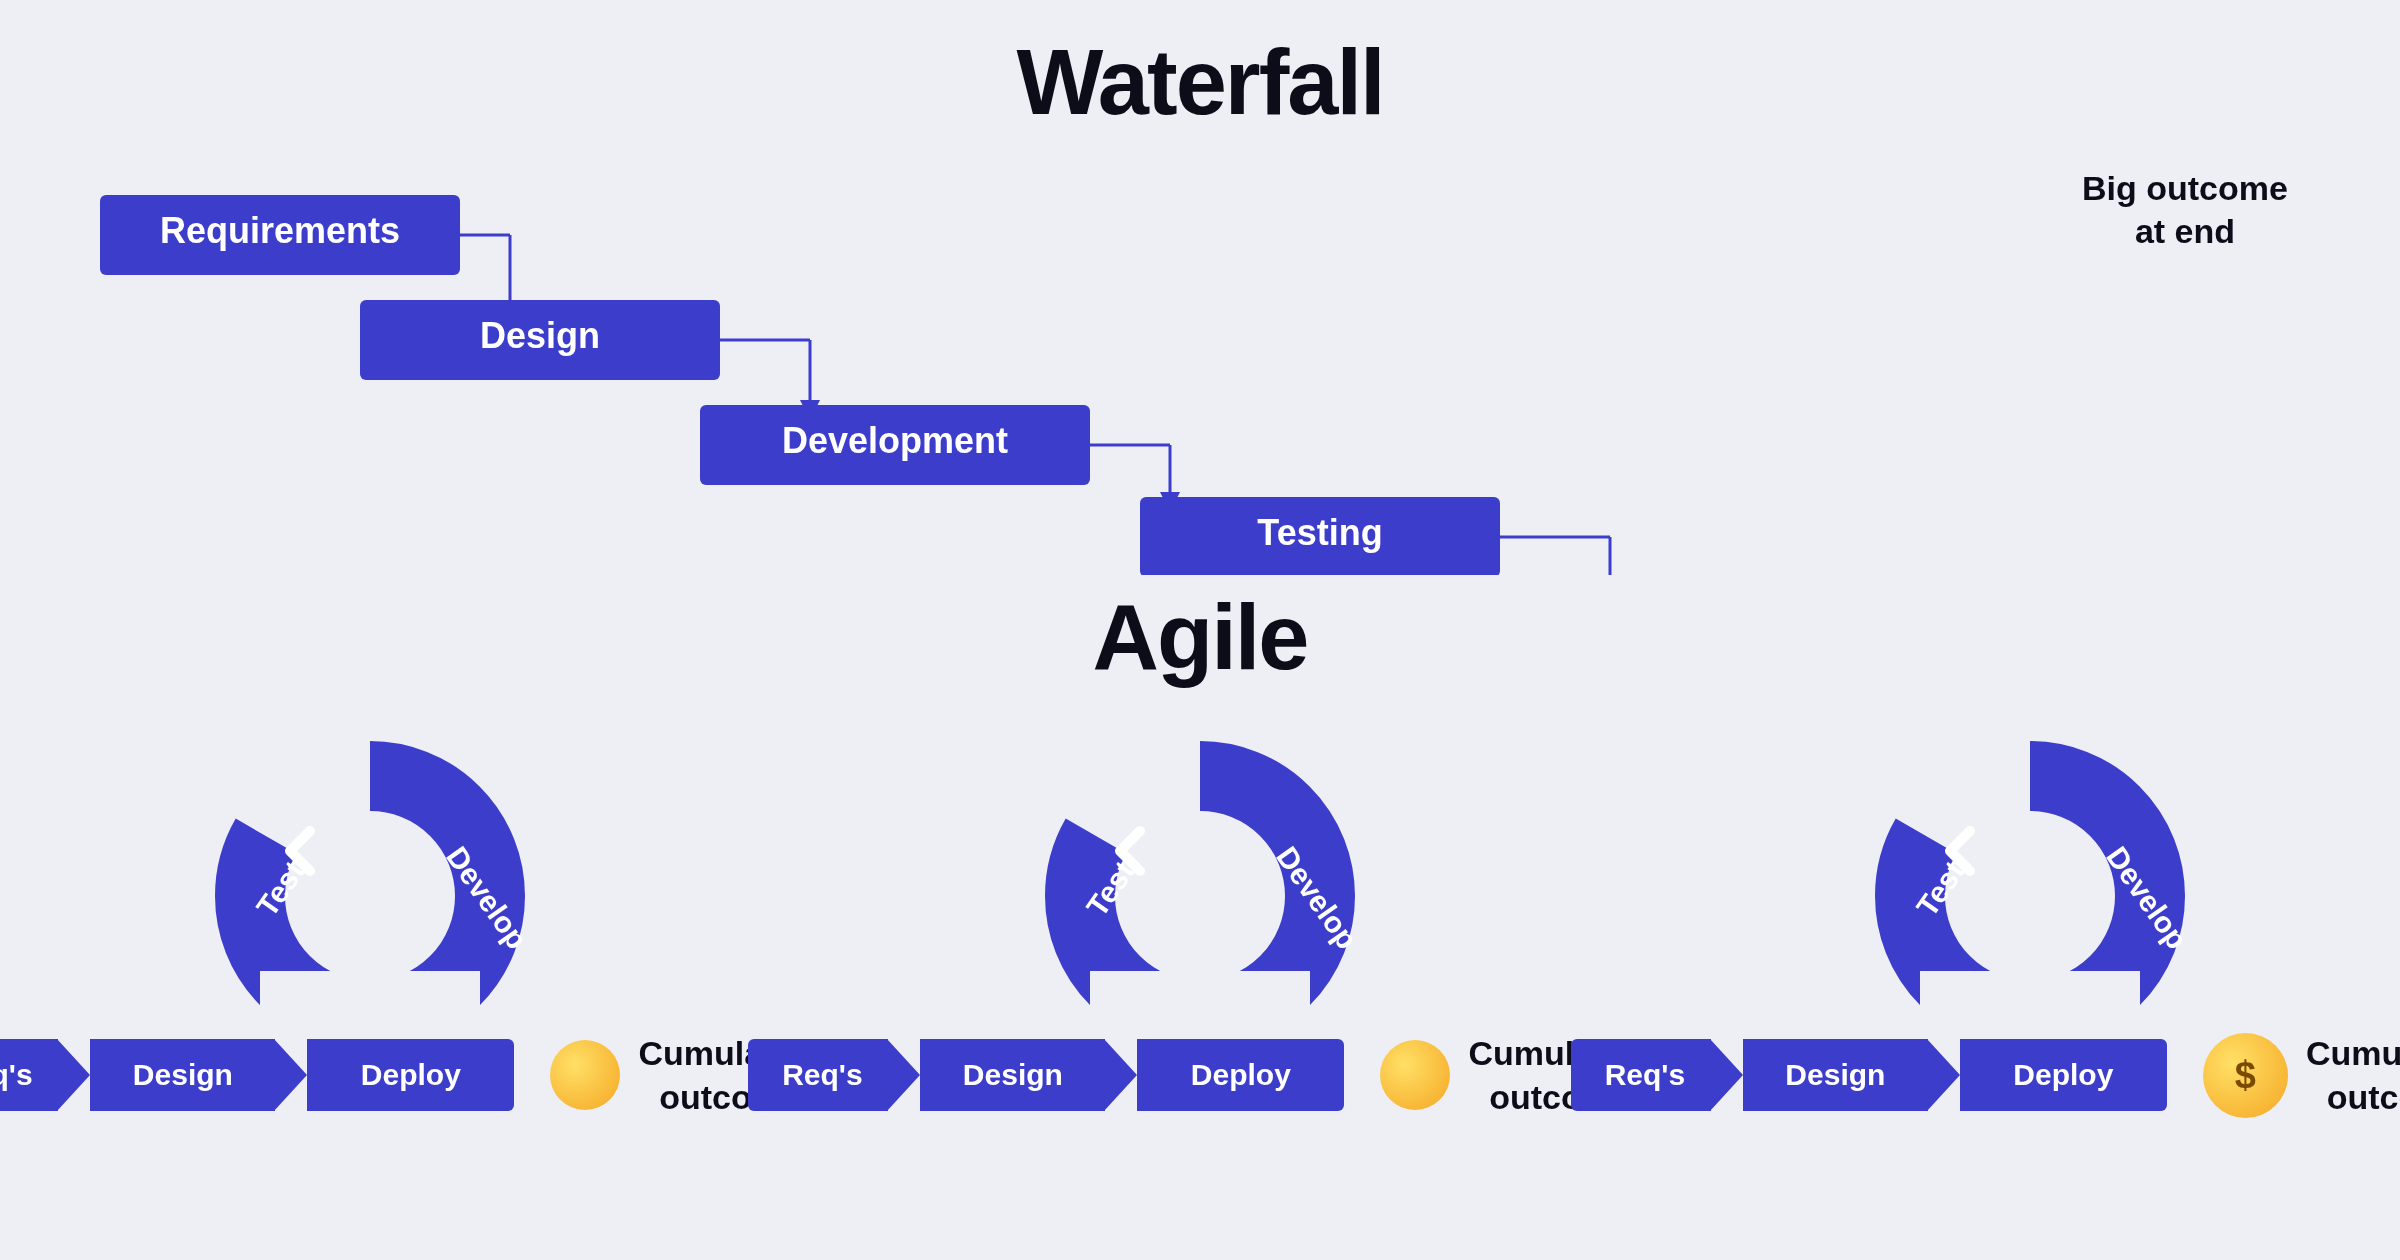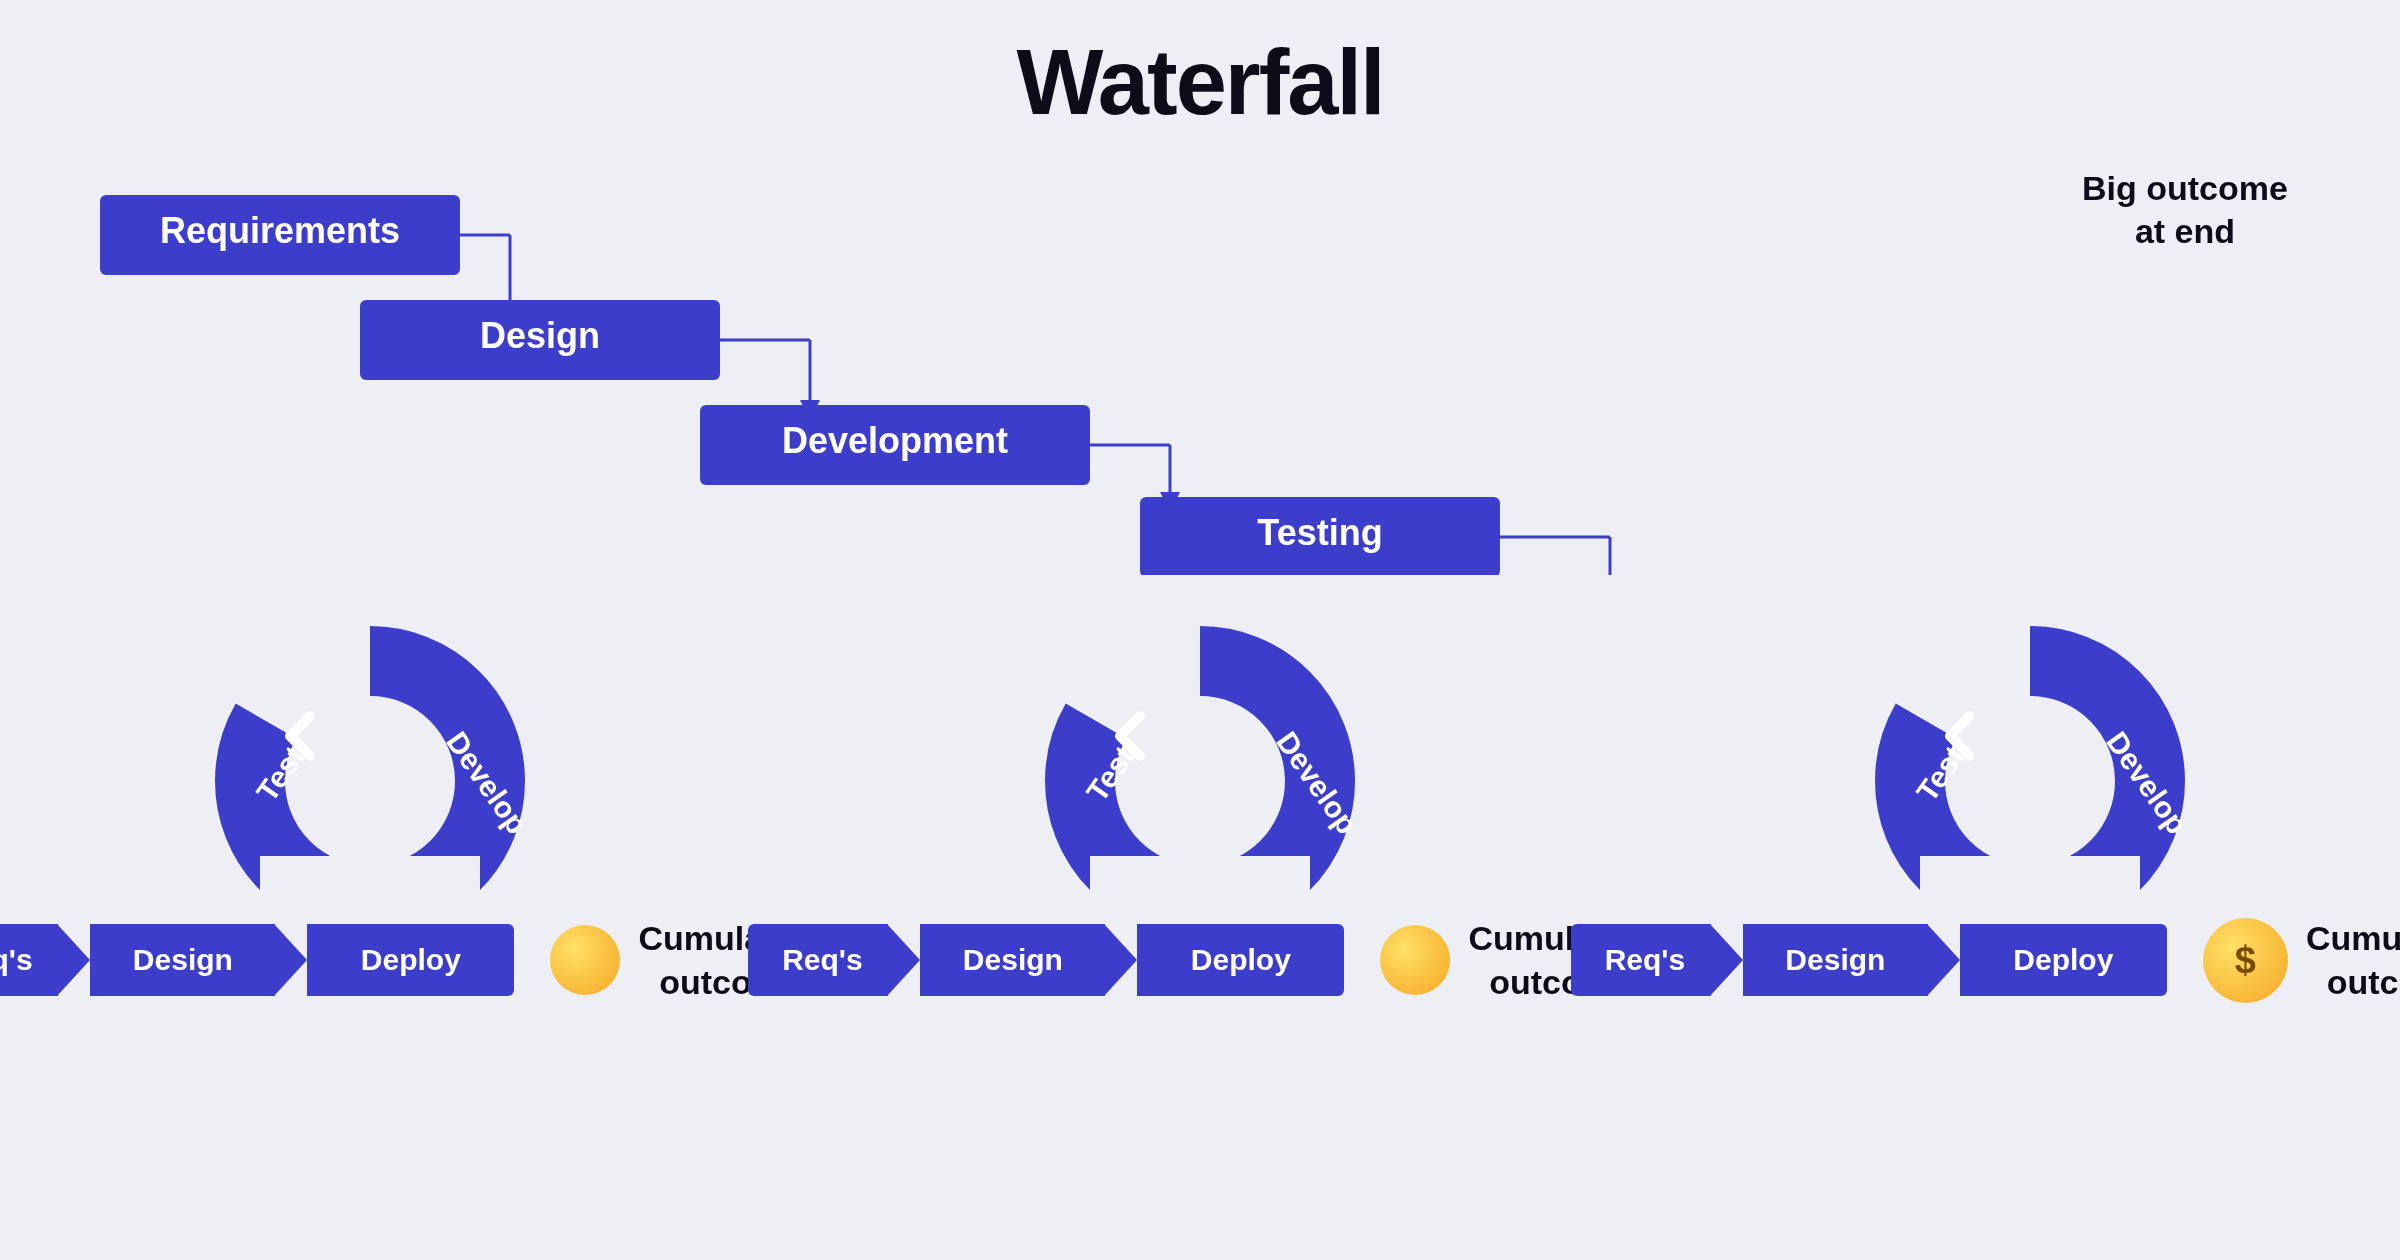--- a/index.html
+++ b/index.html
@@ -242,20 +242,21 @@
           <stop offset="100%" stop-color="#f5a623"></stop>
         </radialGradient>
         <radialGradient id="goldGrad4" cx="35%" cy="35%" r="65%">
           <stop offset="0%" stop-color="#ffe066"></stop>
           <stop offset="100%" stop-color="#f5a623"></stop>
         </radialGradient>
       </defs>
     </svg>
   </div>
 
+  <h1 class="agile-title">Agile</h1>
 
   <div class="agile-diagram">
 
     <div class="sprint-group">
       <div class="sprint-circle-container">
         <svg viewBox="0 0 340 310" xmlns="http://www.w3.org/2000/svg">
 
           <circle cx="170" cy="155" r="120" fill="none" stroke="#3d3dcc" stroke-width="70" stroke-dasharray="628" stroke-dashoffset="0" transform="rotate(-90 170 155)" stroke-linecap="butt"></circle>
 
           <rect x="60" y="230" width="220" height="90" fill="#eeeff5"></rect>

